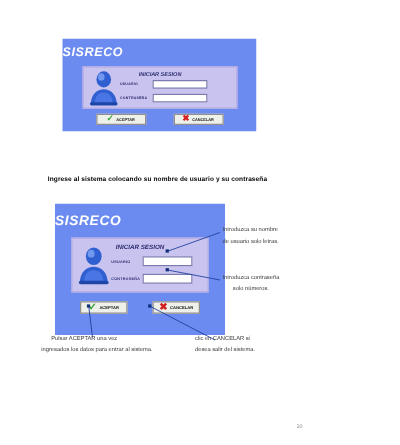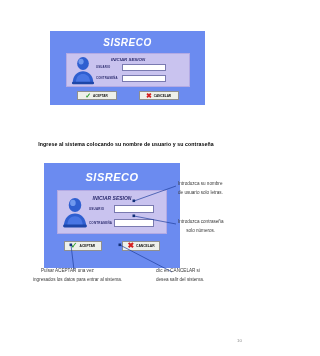--- a/index.html
+++ b/index.html
@@ -6,21 +6,21 @@
   body{
     width:252px;height:356px;background:#ffffff;
     font-family:"Liberation Sans",sans-serif;
     position:relative;overflow:hidden;
   }
   .page{position:absolute;inset:0;background:#fff;}
 
   
   .dialog{position:absolute;background:#6b8bf0;box-sizing:border-box;}
   .dlg-title{
-    text-align:center;color:#ffffff;font-style:italic;font-weight:bold;
+    text-align:left;color:#ffffff;font-style:italic;font-weight:bold;
     letter-spacing:.5px;line-height:1;
   }
   .inner{
     background:#c9c3ef;border:1px solid #b3aae4;box-sizing:border-box;
     position:relative;display:flex;align-items:center;
   }
   .inner-title{
     position:absolute;left:0;right:0;text-align:center;color:#2b2b6e;
     font-style:italic;font-weight:bold;
   }

